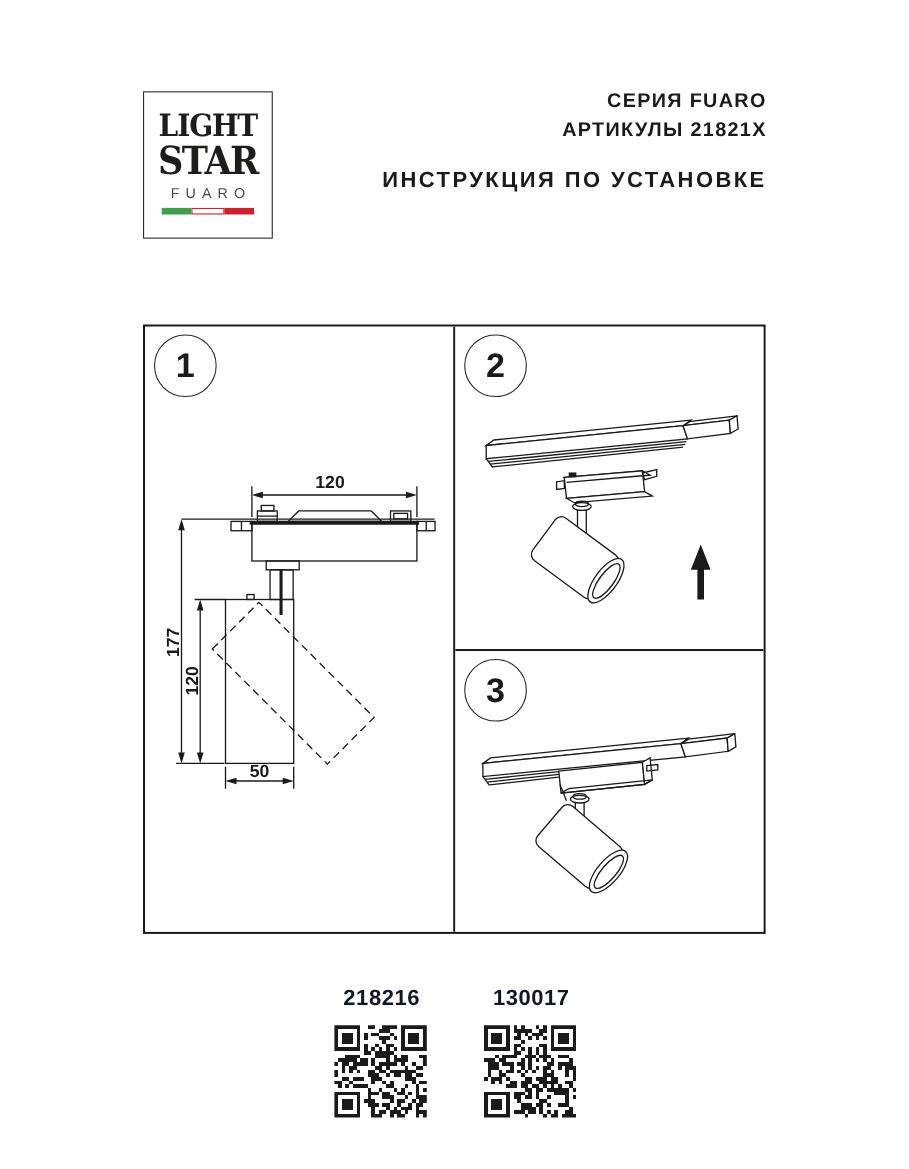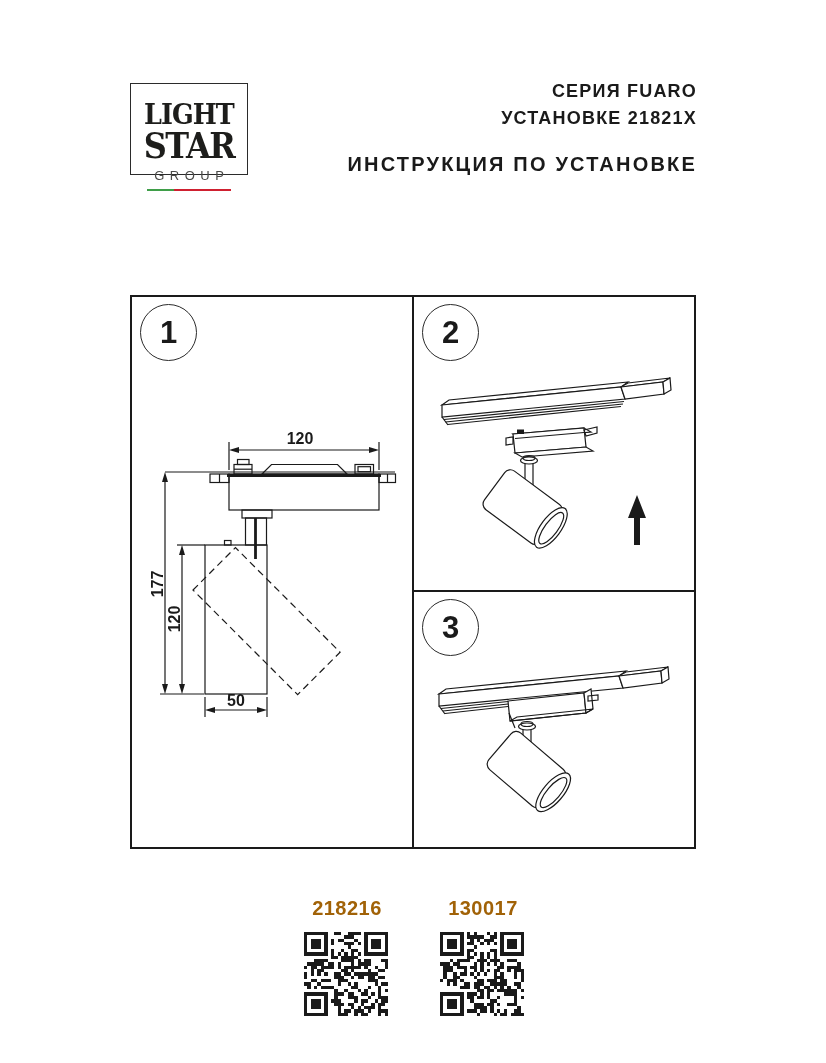--- a/index.html
+++ b/index.html
@@ -2,21 +2,21 @@
 <html><head>
 <meta charset="utf-8">
 <style>
   html,body{margin:0;padding:0;background:#fff;}
   .page{
     position:relative;width:826px;height:1063px;background:#ffffff;
     font-family:"Liberation Sans",sans-serif;color:#1a1a1a;overflow:hidden;
   }
   
   .logo-box{
-    position:absolute;left:130px;top:83px;width:118px;height:92px;
+    position:absolute;left:130px;top:83px;width:118px;height:134px;
     border:1.5px solid #2b2b2b;background:#fff;box-sizing:border-box;
     display:flex;flex-direction:column;align-items:center;justify-content:flex-start;
   }
   .logo-word1{
     font-family:"DejaVu Serif",serif;font-weight:bold;font-size:25px;
     letter-spacing:-1px;color:#1d1d1b;line-height:1;margin-top:18px;
     transform:scale(1.02,1.12);
   }
   .logo-word2{
     font-family:"DejaVu Serif",serif;font-weight:bold;font-size:32px;
@@ -55,43 +55,43 @@
   .step-circle{
     position:absolute;left:8px;top:7px;width:55px;height:55px;border-radius:50%;
     border:1.5px solid #2b2b2b;display:flex;align-items:center;justify-content:center;
     font-size:31px;font-weight:bold;color:#1a1a1a;background:#fff;z-index:2;
   }
   .panel svg.drawing{position:absolute;left:0;top:0;}
   
   .product{position:absolute;top:897px;width:86px;text-align:center;}
   .product-1{left:304px;}
   .product-2{left:440px;}
-  .product .article{font-size:20px;font-weight:bold;letter-spacing:0.5px;color:#a16207;}
+  .product .article{font-size:20px;font-weight:bold;letter-spacing:0.5px;color:#0f172a;}
   .product svg.qr{margin-top:12px;display:block;}
   text{font-family:"Liberation Sans",sans-serif;}
 </style>
 </head>
 <body>
 
 <div class="page">
 
   <div class="logo-box">
     <div class="logo-word1">LIGHT</div>
     <div class="logo-word2">STAR</div>
-    <div class="logo-word3">GROUP</div>
+    <div class="logo-word3">FUARO</div>
     <div class="logo-flag">
       <div class="flag-green" style="background: rgb(63, 158, 73);"></div>
       <div class="flag-white" style="border: 1px solid rgb(207, 32, 48);"></div>
       <div class="flag-red" style="background: rgb(207, 32, 48);"></div>
     </div>
   </div>
 
   <div class="header">
     <div class="series">СЕРИЯ FUARO</div>
-    <div class="articles">УСТАНОВКЕ 21821X</div>
+    <div class="articles">АРТИКУЛЫ 21821X</div>
     <div class="title">
       <div>ИНСТРУКЦИЯ ПО УСТАНОВКЕ</div>
     </div>
   </div>
 
   <div class="figure-grid">
 
     <div class="col-left panel">
       <div class="step-circle">1</div>
       <svg class="drawing" width="280" height="550" viewBox="0 0 280 550" fill="none" stroke="#1a1a1a" stroke-width="1.2">

